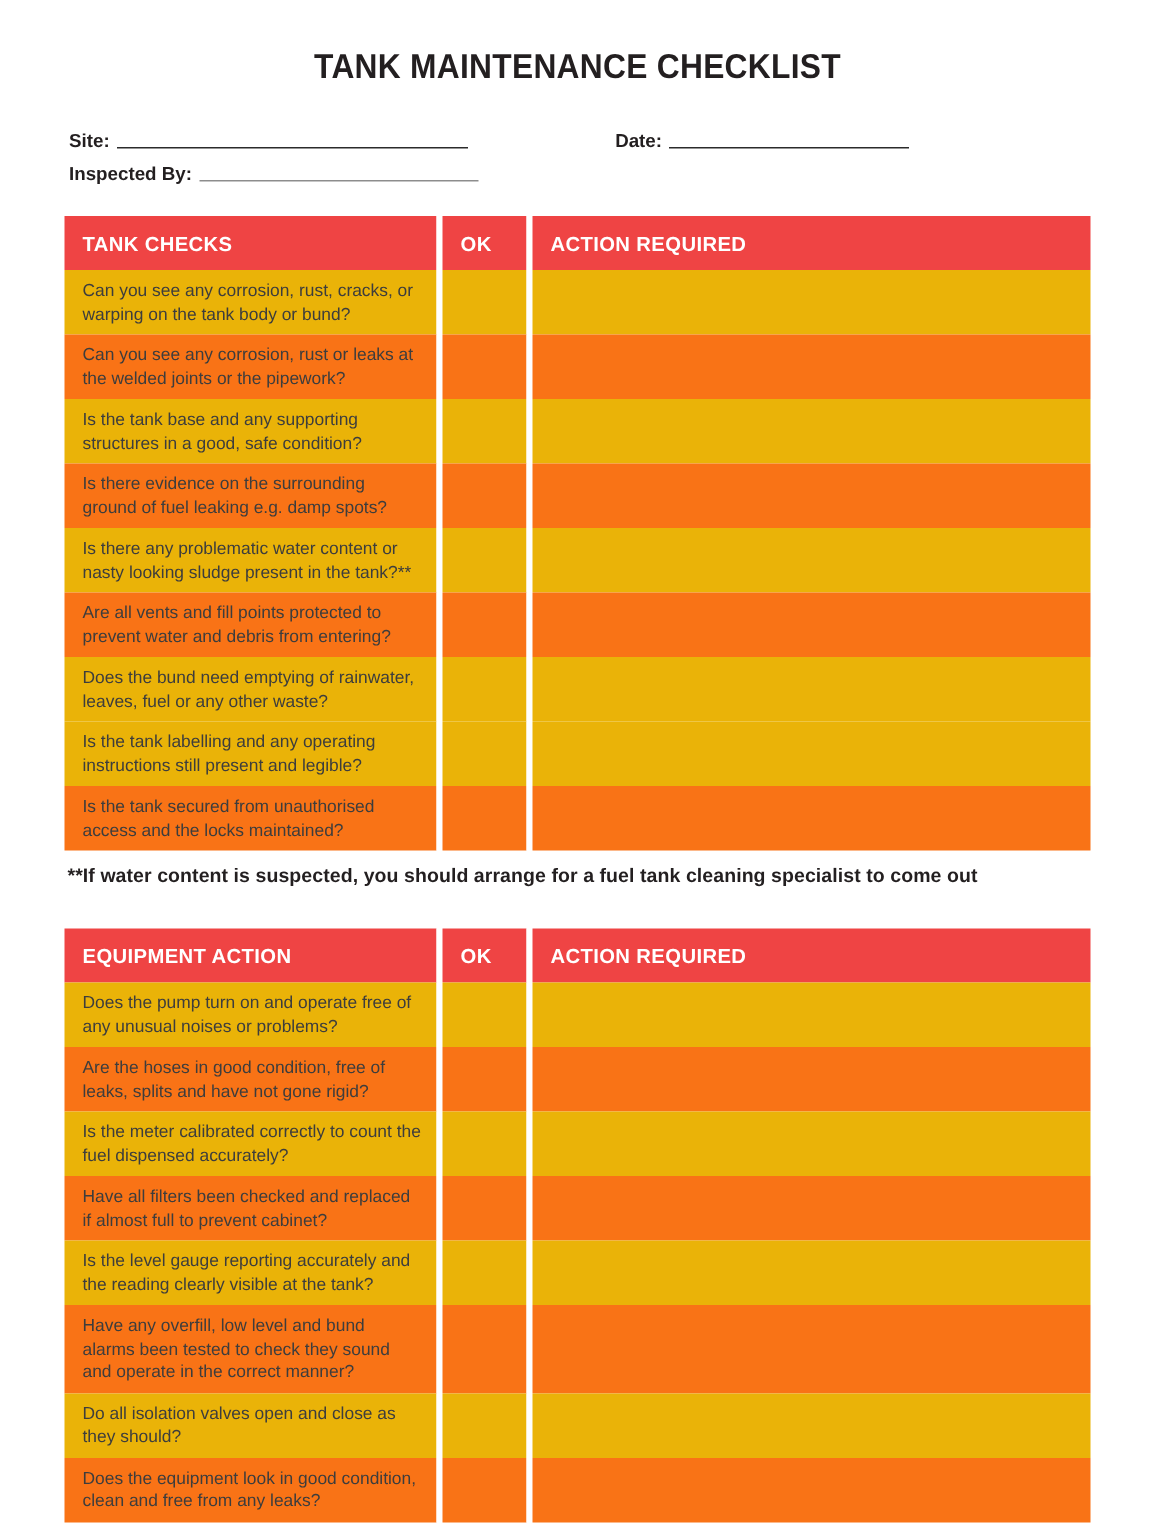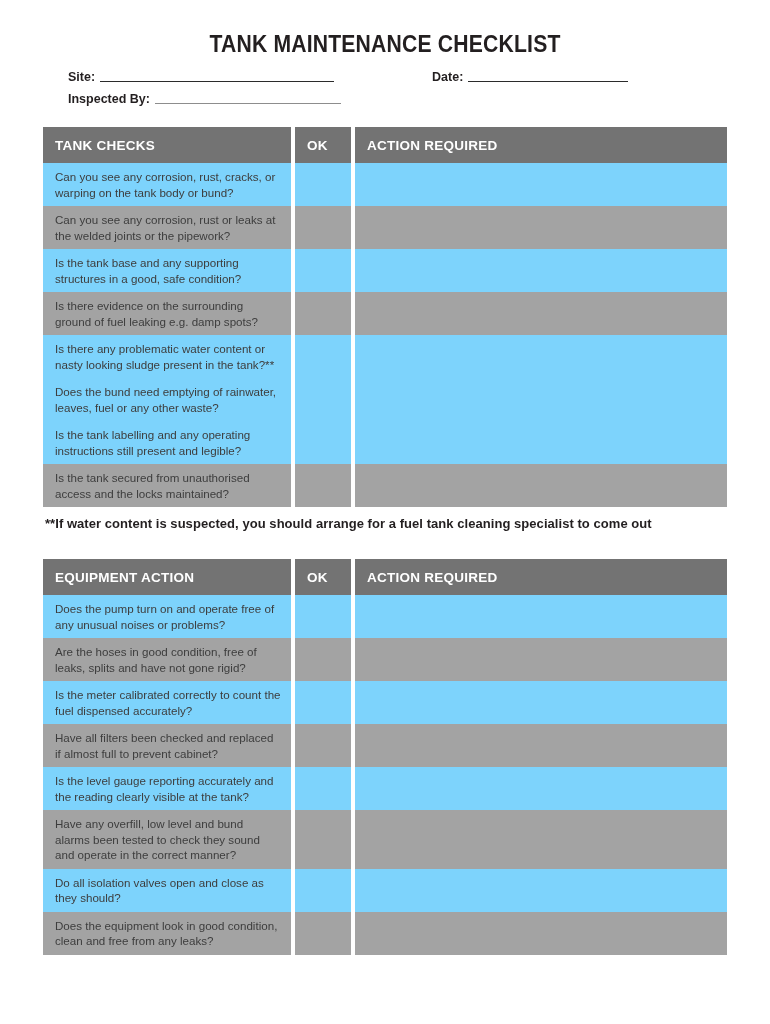--- a/index.html
+++ b/index.html
@@ -33,22 +33,22 @@
     letter-spacing: 0.2px;
     color: #231f20;
     margin: 0;
     padding-top: 31px;
     font-family: "Liberation Sans Narrow", "Liberation Sans", sans-serif;
     transform: scaleX(0.92);
   }
 
   
   .meta {
-    padding: 0 68px;
-    margin-top: 4px;
+    padding: 0 46px;
+    margin-top: 21px;
   }
   .meta-row {
     display: flex;
     align-items: flex-end;
     height: 22px;
   }
   .meta-field {
     display: flex;
     align-items: flex-end;
   }
@@ -85,21 +85,21 @@
   }
   .tbl-wrap-1 { margin-top: 21px; }
   .tbl-wrap-2 { margin-top: 28px; }
 
   .checklist col.c-q   { width: 248px; }
   .checklist col.c-gap { width: 4px;   }
   .checklist col.c-ok  { width: 56px;  }
   .checklist col.c-act { width: 372px; }
 
   .checklist th {
-    background: #737373;
+    background: #ef4444;
     color: #ffffff;
     text-align: left;
     font-size: 13.5px;
     font-weight: bold;
     letter-spacing: 0.25px;
     padding: 10px 0 10px 12px;
     vertical-align: middle;
     font-family: "Liberation Sans Narrow", "Liberation Sans", sans-serif;
     height: 16px;
   }
@@ -116,22 +116,22 @@
     padding: 6px 10px 6px 12px;
     vertical-align: top;
     height: 27px;
     box-sizing: border-box;
   }
   .checklist td.ok-cell,
   .checklist td.act-cell {
     padding: 0;
   }
 
-  .checklist tr.row-light td { background: #7dd3fc; }
-  .checklist tr.row-dark  td { background: #a3a3a3; }
+  .checklist tr.row-light td { background: #eab308; }
+  .checklist tr.row-dark  td { background: #f97316; }
   .checklist tr.row-light td.gapcell,
   .checklist tr.row-dark  td.gapcell { background: #ffffff; }
 
   
   .footnote {
     width: 680px;
     margin: 9px auto 0;
     font-size: 13px;
     font-weight: bold;
     color: #231f20;
@@ -212,20 +212,27 @@
             <td class="gapcell"></td>
             <td class="act-cell"></td>
           </tr>
           <tr class="row-light">
             <td>Is there any problematic water content or nasty looking sludge present in the tank?**</td>
             <td class="gapcell"></td>
             <td class="ok-cell"></td>
             <td class="gapcell"></td>
             <td class="act-cell"></td>
           </tr>
+          <tr class="row-dark">
+            <td>Are all vents and fill points protected to prevent water and debris from entering?</td>
+            <td class="gapcell"></td>
+            <td class="ok-cell"></td>
+            <td class="gapcell"></td>
+            <td class="act-cell"></td>
+          </tr>
           <tr class="row-light">
             <td>Does the bund need emptying of rainwater, leaves, fuel or any other waste?</td>
             <td class="gapcell"></td>
             <td class="ok-cell"></td>
             <td class="gapcell"></td>
             <td class="act-cell"></td>
           </tr>
           <tr class="row-light">
             <td>Is the tank labelling and any operating instructions still present and legible?</td>
             <td class="gapcell"></td>

